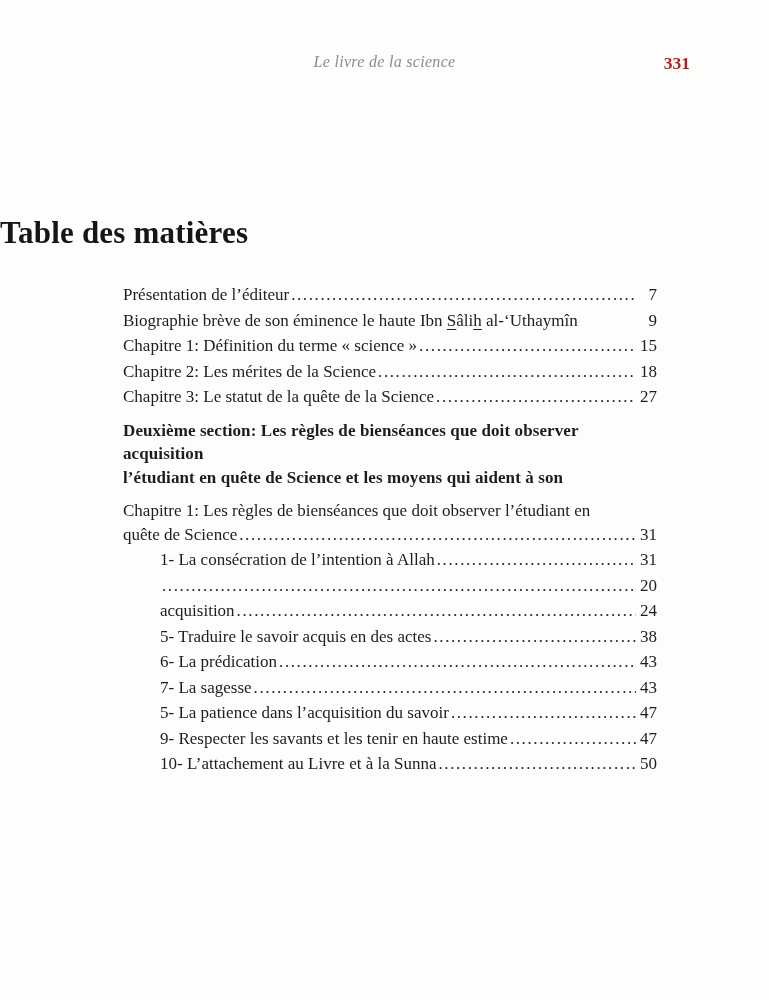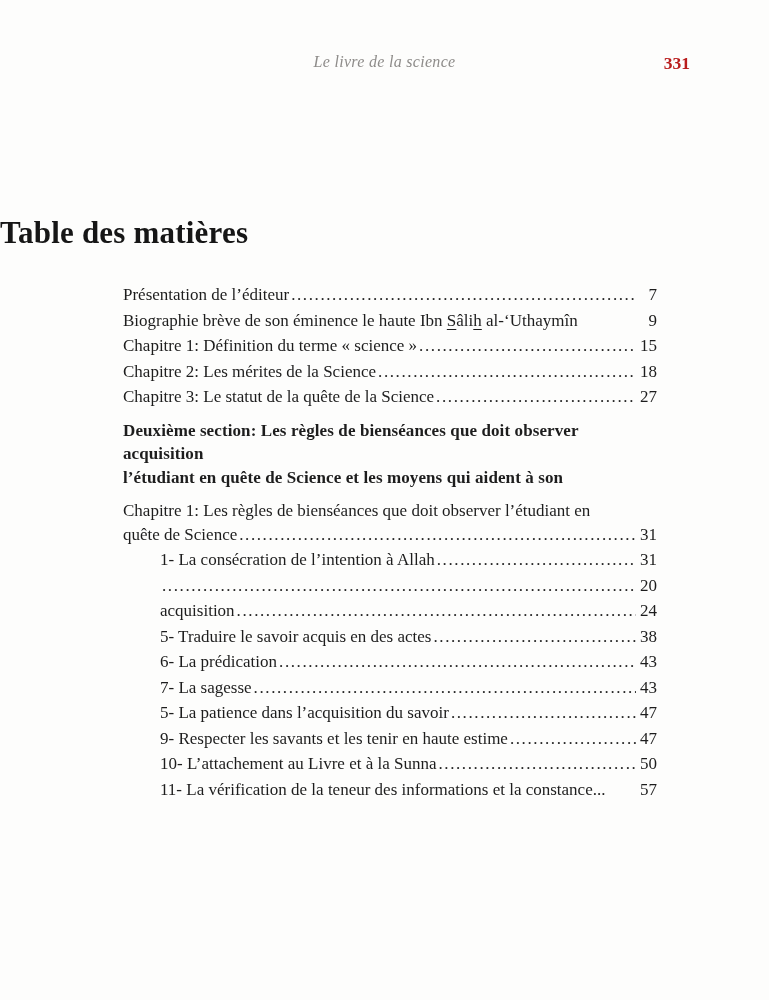--- a/index.html
+++ b/index.html
@@ -209,21 +209,14 @@
           <span class="entry-page-number">47</span>
         </div>
       </div>
       <div class="toc-row ind">
         <div class="line endline">
           <span class="entry-label">10- L’attachement au Livre et à la Sunna</span>
           <span class="dot-leader">............................................................................................................................................................................................................................................................................................................</span>
           <span class="entry-page-number">50</span>
         </div>
       </div>
-      <div class="toc-row ind">
-        <div class="line endline">
-          <span class="entry-label">11- La vérification de la teneur des informations et la constance...</span>
-          <span class="dot-leader empty"></span>
-          <span class="entry-page-number">57</span>
-        </div>
-      </div>
     </div>
 </div>
 
 </body></html>

